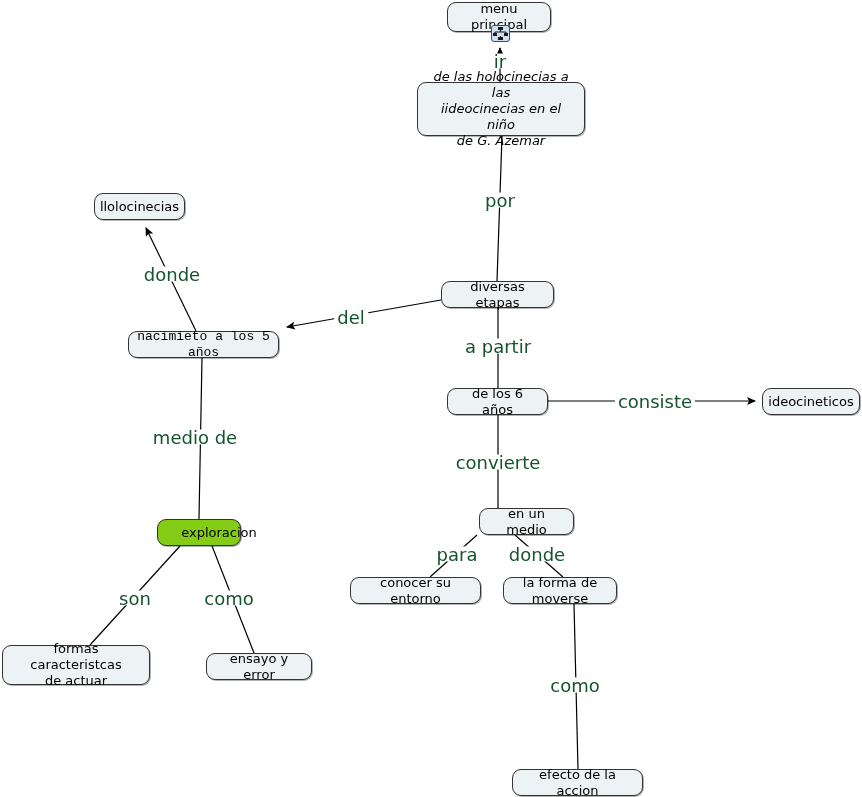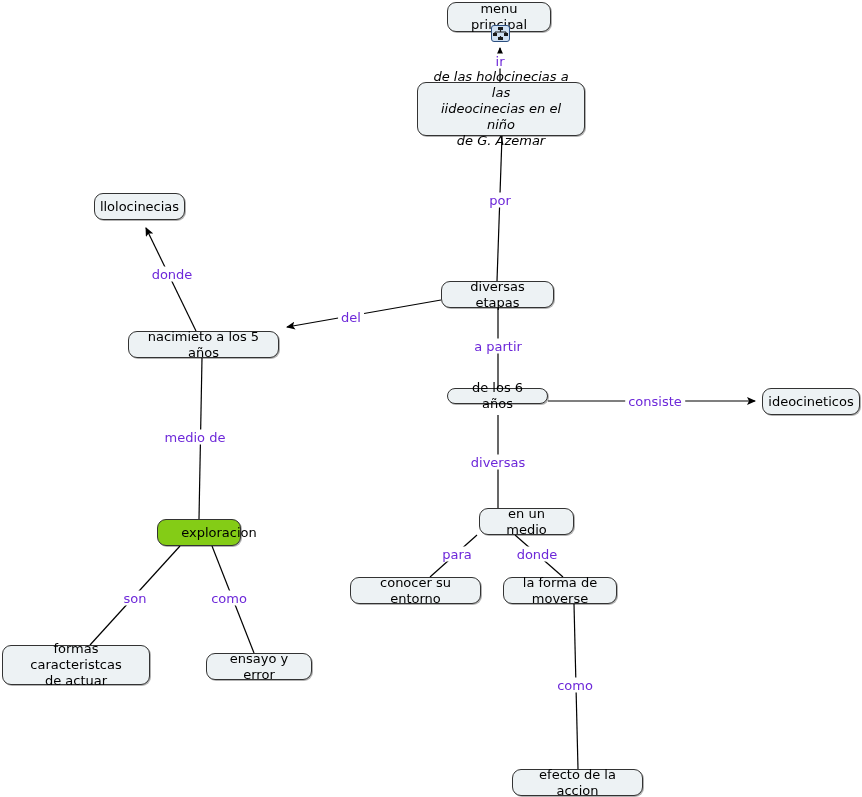--- a/index.html
+++ b/index.html
@@ -40,23 +40,23 @@
     display: flex;
     align-items: center;
     justify-content: center;
     padding: 2px 8px;
     white-space: pre-line;
     box-shadow: 1px 1px 0 rgba(0,0,0,0.30);
   }
   .edge-label {
     position: absolute;
     font-family: "DejaVu Sans", sans-serif;
-    font-size: 13px;
+    font-size: 18px;
     line-height: 15px;
-    color: #6d28d9;
+    color: #14532d;
     background: #ffffff;
     text-align: center;
     white-space: nowrap;
     padding: 0 3px;
     transform: translate(-50%, -50%);
   }
   .cmap-icon {
     position: absolute;
     width: 19px;
     height: 17px;
@@ -96,41 +96,41 @@
       </g>
   </svg>
 
   <div id="nodes">
       <div class="node" style="left: 447px; top: 2px; width: 104px; height: 30px; background: rgb(237, 242, 244); border-color: rgb(51, 51, 51); color: rgb(0, 0, 0);">menu principal</div>
       <div class="node" style="left: 417px; top: 82px; width: 168px; height: 54px; background: rgb(237, 242, 244); border-color: rgb(51, 51, 51); color: rgb(0, 0, 0); font-style: italic;">de las holocinecias a las
 iideocinecias en el niño
 de G. Azemar</div>
       <div class="node" style="left: 94px; top: 193px; width: 91px; height: 27px; background: rgb(237, 242, 244); border-color: rgb(51, 51, 51); color: rgb(0, 0, 0);">llolocinecias</div>
       <div class="node" style="left: 441px; top: 281px; width: 113px; height: 27px; background: rgb(237, 242, 244); border-color: rgb(51, 51, 51); color: rgb(0, 0, 0);">diversas etapas</div>
-      <div class="node" style="left: 128px; top: 331px; width: 151px; height: 27px; background: rgb(237, 242, 244); border-color: rgb(51, 51, 51); color: rgb(0, 0, 0);">nacimieto a los 5 años</div>
-      <div class="node" style="left: 447px; top: 388px; width: 101px; height: 16px; background: rgb(237, 242, 244); border-color: rgb(51, 51, 51); color: rgb(0, 0, 0);">de los 6 años</div>
+      <div class="node" style="left: 128px; top: 331px; width: 151px; height: 27px; background: rgb(237, 242, 244); border-color: rgb(51, 51, 51); color: rgb(0, 0, 0); font-family: Liberation Mono, monospace;">nacimieto a los 5 años</div>
+      <div class="node" style="left: 447px; top: 388px; width: 101px; height: 27px; background: rgb(237, 242, 244); border-color: rgb(51, 51, 51); color: rgb(0, 0, 0);">de los 6 años</div>
       <div class="node" style="left: 762px; top: 388px; width: 98px; height: 27px; background: rgb(237, 242, 244); border-color: rgb(51, 51, 51); color: rgb(0, 0, 0);">ideocineticos</div>
       <div class="node" style="left: 157px; top: 519px; width: 84px; height: 27px; background: #84cc16; border-color: rgb(51, 51, 51); color: rgb(0, 0, 0); padding-left: 48px;">exploracion</div>
       <div class="node" style="left: 450px; top: 508px; width: 95px; height: 27px; background: rgb(237, 242, 244); border-color: rgb(51, 51, 51); color: rgb(0, 0, 0); margin-left: 29px;">en un medio</div>
       <div class="node" style="left: 350px; top: 577px; width: 131px; height: 27px; background: rgb(237, 242, 244); border-color: rgb(51, 51, 51); color: rgb(0, 0, 0);">conocer su entorno</div>
       <div class="node" style="left: 503px; top: 577px; width: 114px; height: 27px; background: rgb(237, 242, 244); border-color: rgb(51, 51, 51); color: rgb(0, 0, 0);">la forma de moverse</div>
       <div class="node" style="left: 2px; top: 645px; width: 148px; height: 40px; background: rgb(237, 242, 244); border-color: rgb(51, 51, 51); color: rgb(0, 0, 0);">formas caracteristcas
 de actuar</div>
       <div class="node" style="left: 206px; top: 653px; width: 106px; height: 27px; background: rgb(237, 242, 244); border-color: rgb(51, 51, 51); color: rgb(0, 0, 0);">ensayo y error</div>
       <div class="node" style="left: 512px; top: 769px; width: 131px; height: 27px; background: rgb(237, 242, 244); border-color: rgb(51, 51, 51); color: rgb(0, 0, 0);">efecto de la accion</div>
     </div>
   <div id="labels">
       <div class="edge-label" style="left: 500px; top: 61px;">ir</div>
       <div class="edge-label" style="left: 500px; top: 200px;">por</div>
       <div class="edge-label" style="left: 351px; top: 317px;">del</div>
       <div class="edge-label" style="left: 172px; top: 274px;">donde</div>
       <div class="edge-label" style="left: 498px; top: 346px;">a partir</div>
       <div class="edge-label" style="left: 655px; top: 401px;">consiste</div>
       <div class="edge-label" style="left: 195px; top: 437px;">medio de</div>
-      <div class="edge-label" style="left: 498px; top: 462px;">diversas</div>
+      <div class="edge-label" style="left: 498px; top: 462px;">convierte</div>
       <div class="edge-label" style="left: 135px; top: 598px;">son</div>
       <div class="edge-label" style="left: 229px; top: 598px;">como</div>
       <div class="edge-label" style="left: 457px; top: 554px;">para</div>
       <div class="edge-label" style="left: 537px; top: 554px;">donde</div>
       <div class="edge-label" style="left: 575px; top: 685px;">como</div>
     </div>
 
   <div class="cmap-icon" id="cmap-icon" style="left: 491px; top: 25px;">
     <svg width="17" height="15" viewBox="0 0 17 15" aria-hidden="true">
       <rect x="6" y="1" width="5" height="3" fill="#1a1a1a"></rect>

